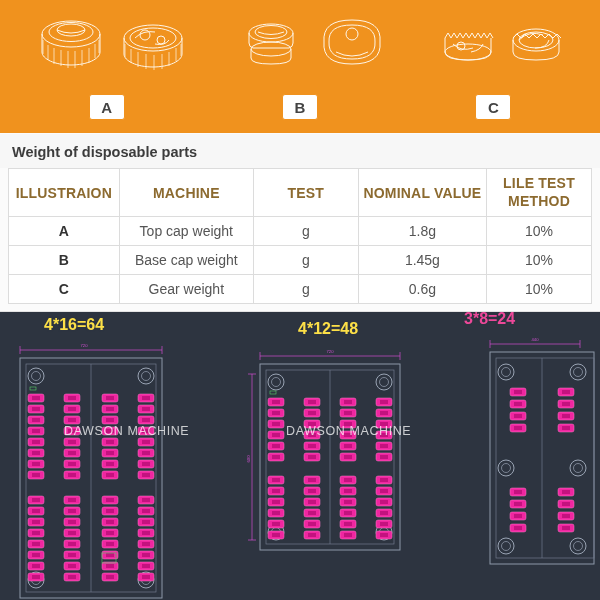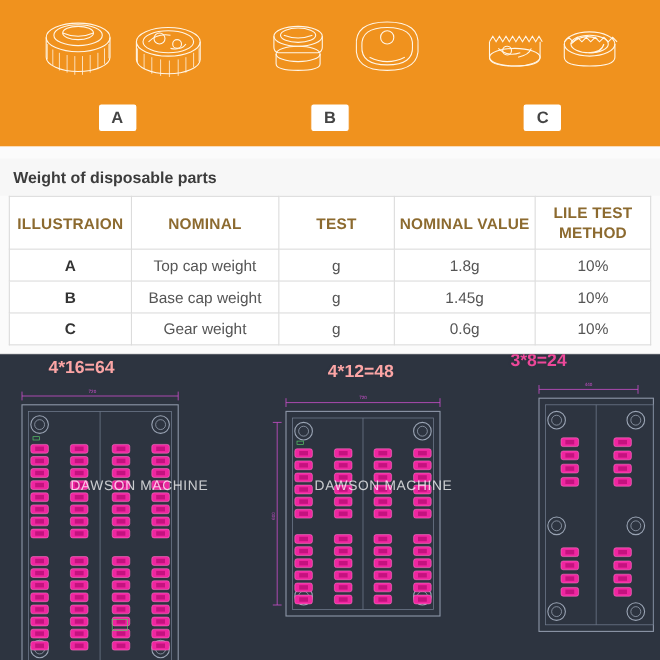--- a/index.html
+++ b/index.html
@@ -39,21 +39,21 @@
     border-radius:3px;
     display:flex; align-items:center; justify-content:center;
     font-size:15px; font-weight:bold; color:#444;
   }
 
   
   .table-section {
     background:#fbfbfb;
     flex:0 0 auto;
     border-bottom:1px solid #e3e3e3;
-    padding:11px 0 3px 0;
+    padding:1px 0 3px 0;
   }
   .table-title {
     font-size:14.5px; font-weight:bold; color:#3c3c3c;
     padding:10px 12px 8px 12px;
     background:#f7f7f7;
   }
   table.spec {
     width:calc(100% - 16px);
     margin:0 8px 4px 8px;
     border-collapse:collapse;
@@ -80,21 +80,21 @@
     flex:1 1 auto;
     background:#2d3440;
     position:relative;
     overflow:hidden;
   }
   .cad-inner { position:absolute; inset:0; }
 
   .cad-block { position:absolute; }
   .cad-caption {
     position:absolute;
-    color:#fca5a5;
+    color:#fde047;
     font-size:16px;
     font-weight:bold;
     white-space:nowrap;
     text-shadow:0 0 2px #2d3440;
   }
   .cap1 { left:44px; top:4px; }
   .cap2 { left:298px; top:8px; }
   .cap3 { left:464px; top:-2px; color:#ec4899; }
 
   .watermark {
@@ -203,21 +203,21 @@
       <div class="label-box">C</div>
     </div>
   </div>
 
   <div class="table-section">
     <div class="table-title">Weight of disposable parts</div>
     <table class="spec">
       <thead>
         <tr>
           <th>ILLUSTRAION</th>
-          <th>NOMINAL</th>
+          <th>MACHINE</th>
           <th>TEST</th>
           <th>NOMINAL VALUE</th>
           <th class="wrap">LILE TEST METHOD</th>
         </tr>
       </thead>
       <tbody>
         <tr>
           <td class="illus">A</td>
           <td>Top cap weight</td>
           <td>g</td>

